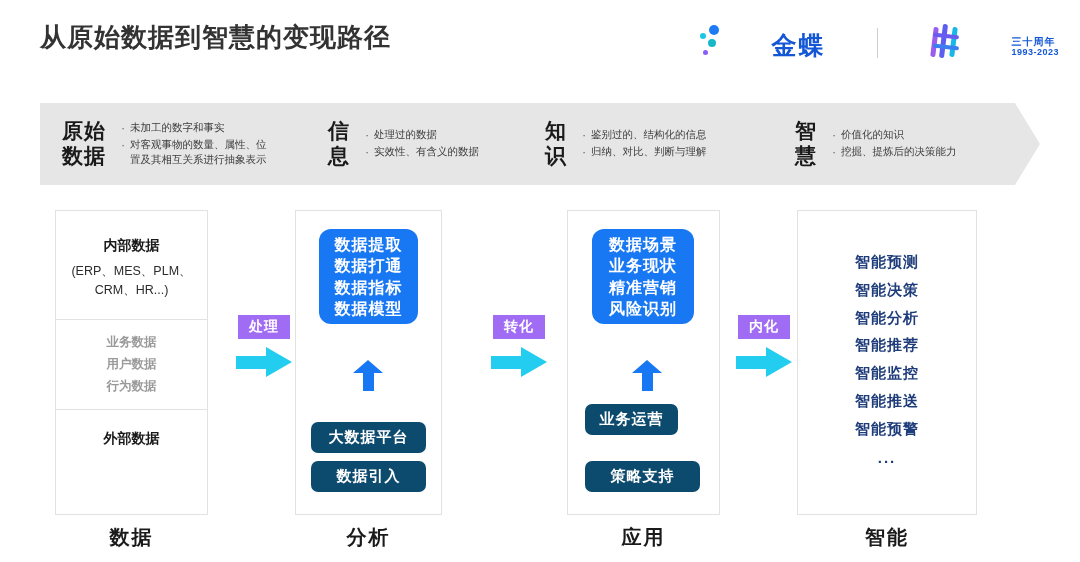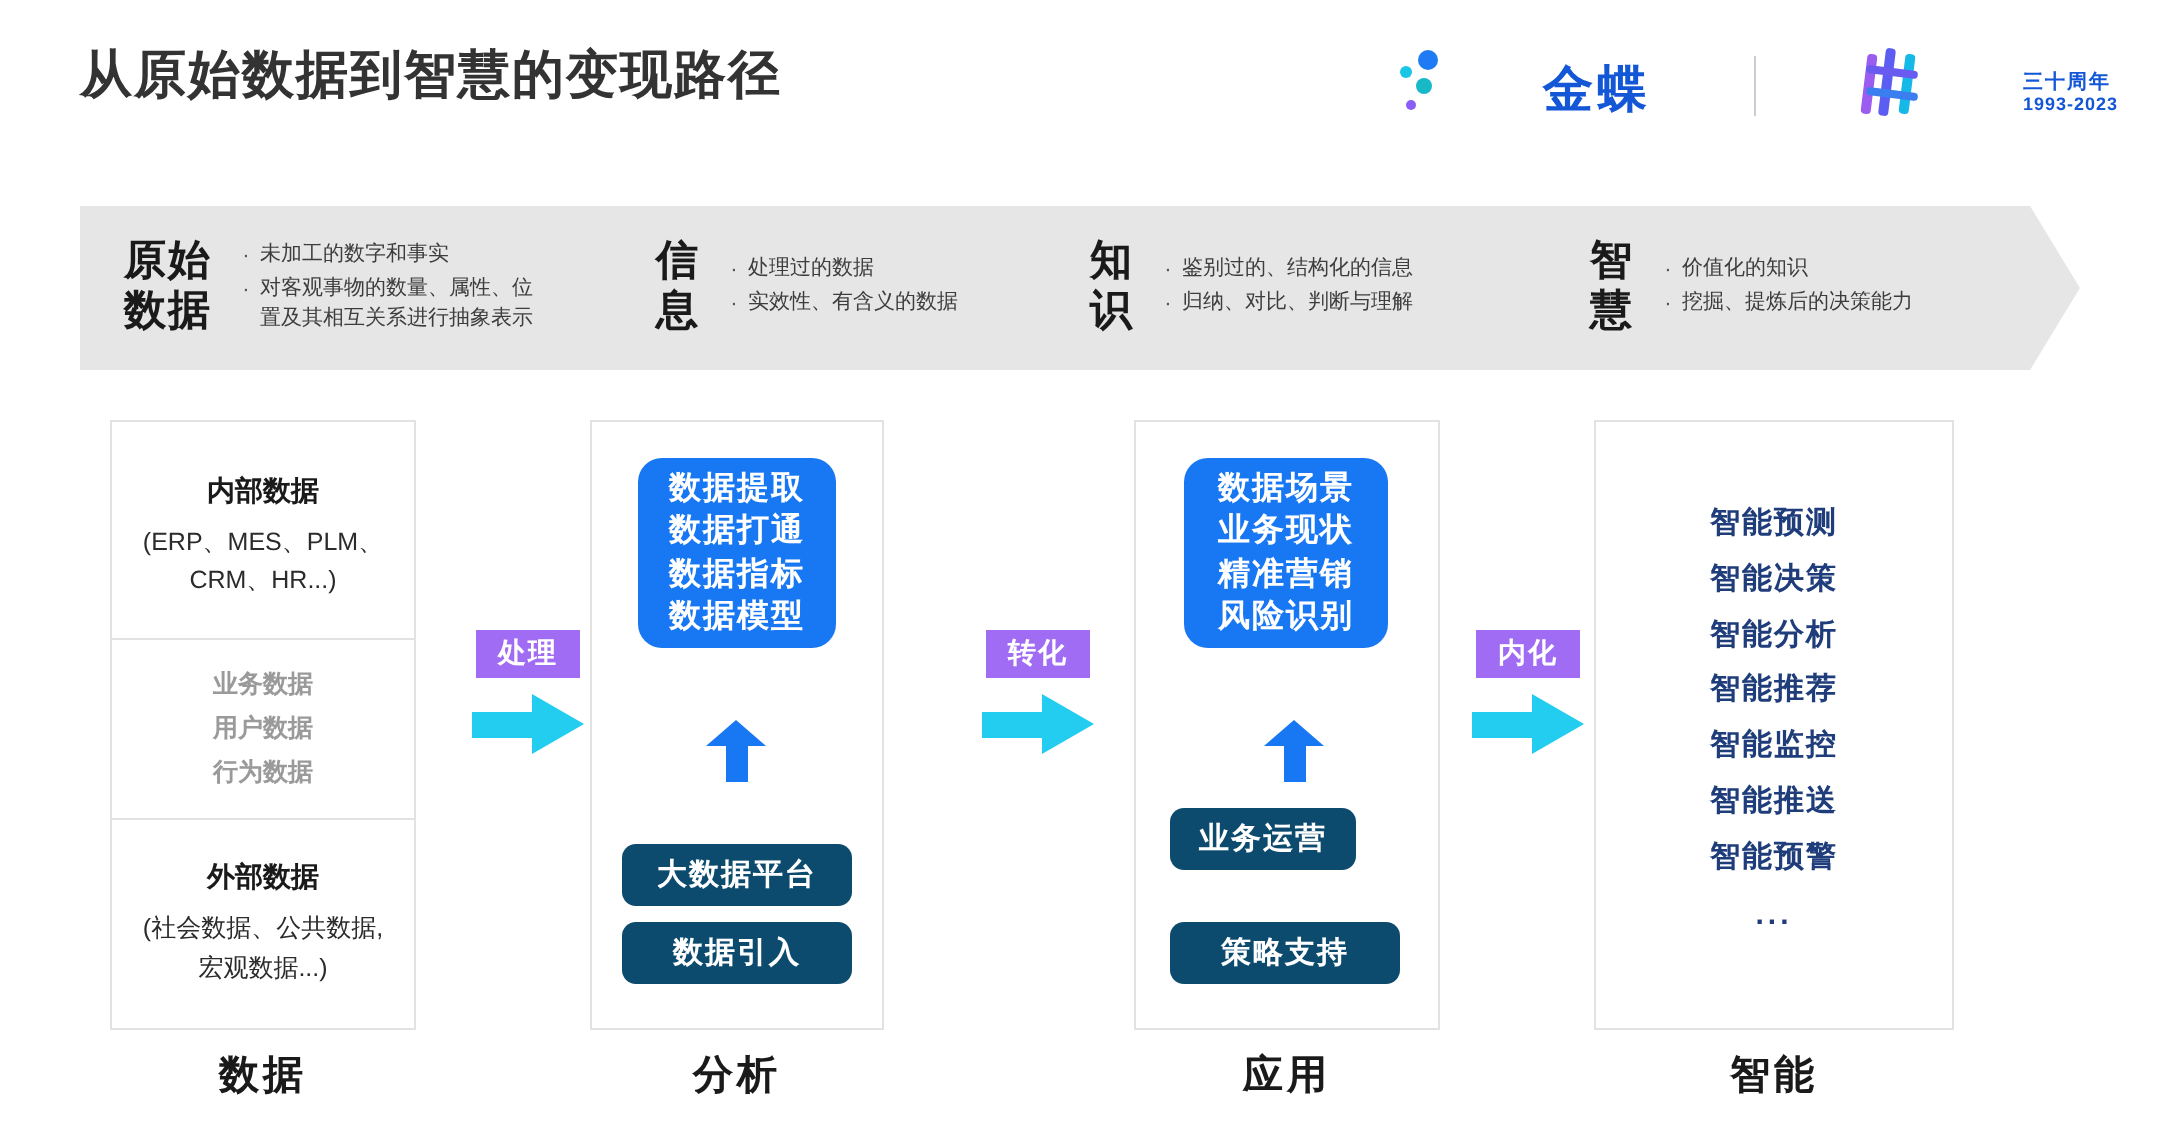--- a/index.html
+++ b/index.html
@@ -275,22 +275,20 @@
       <div class="sub" style="white-space:pre-line">(ERP、MES、PLM、
 CRM、HR...)</div>
     </div>
     <div class="sec sec-mid">
       <div class="gray-item">业务数据</div>
       <div class="gray-item">用户数据</div>
       <div class="gray-item">行为数据</div>
     </div>
     <div class="sec sec-bot">
       <div class="hd">外部数据</div>
-      <div class="sub" style="white-space:pre-line">(社会数据、公共数据,
-宏观数据...)</div>
     </div>
   </div>
 
   <div class="card c2"></div>
   <div class="bluebox bb2" style="white-space:pre-line">数据提取
 数据打通
 数据指标
 数据模型</div>
   <div class="uparrow ua2">
     <span class="head"></span>

